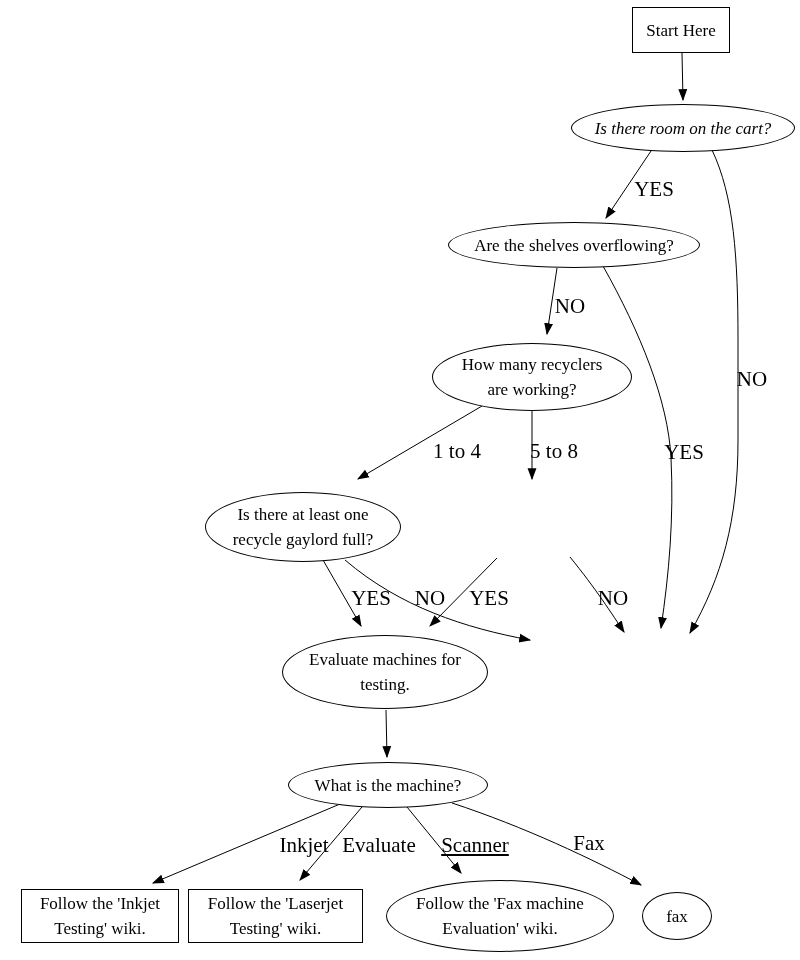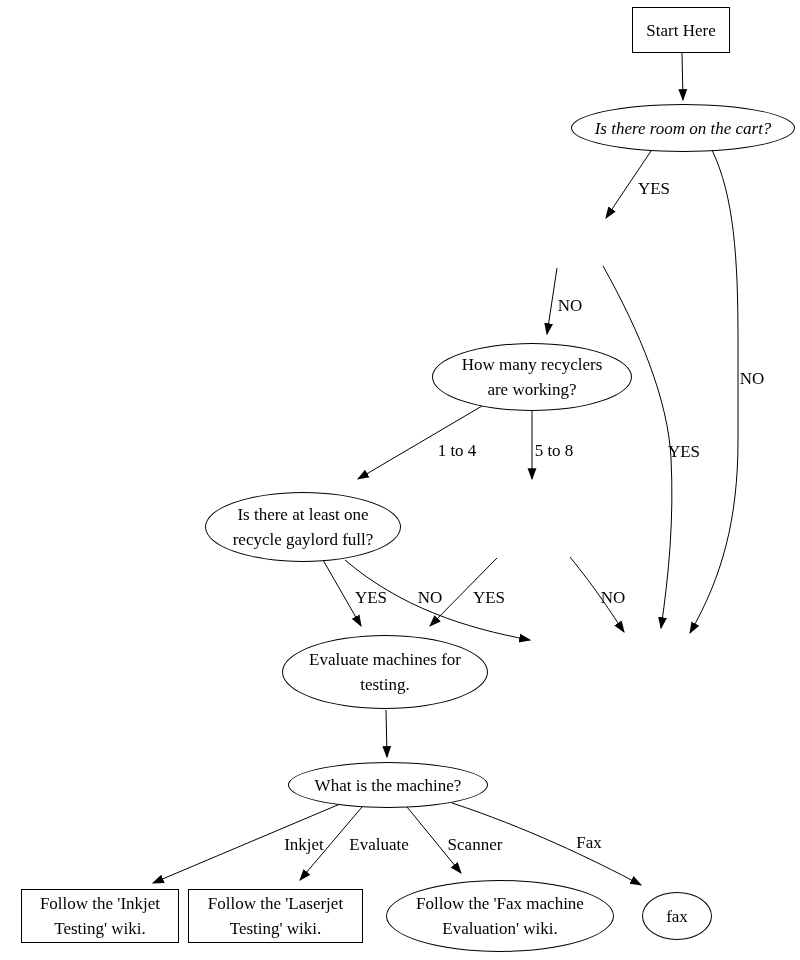--- a/index.html
+++ b/index.html
@@ -33,21 +33,21 @@
     background: #ffffff;
     white-space: pre-line;
     font-size: 17px;
     line-height: 25px;
     box-sizing: border-box;
   }
   .ellipse { border-radius: 50%; }
   .edge-label {
     position: absolute;
     transform: translate(-50%, -50%);
-    font-size: 17px;
+    font-size: 21px;
     line-height: 20px;
     white-space: nowrap;
   }
   
   .n-start    { left: 632px; top: 7px;   width: 98px;  height: 46px; }
   .n-cart     { left: 571px; top: 104px; width: 224px; height: 48px; font-style: italic; }
   .n-shelves  { left: 448px; top: 222px; width: 252px; height: 46px; }
   .n-recyclers{ left: 432px; top: 343px; width: 200px; height: 68px; text-align: center; }
   .n-g1       { left: 205px; top: 492px; width: 196px; height: 70px; }
   .n-g2       { left: 427px; top: 491px; width: 210px; height: 70px; }
@@ -64,21 +64,21 @@
   .el-shelves-no   { left: 570px; top: 306px; }
   .el-shelves-yes  { left: 684px; top: 452px; }
   .el-1to4         { left: 457px; top: 451px; }
   .el-5to8         { left: 554px; top: 451px; }
   .el-g1-yes       { left: 371px; top: 598px; }
   .el-g1-no        { left: 430px; top: 598px; }
   .el-g2-yes       { left: 489px; top: 598px; }
   .el-g2-no        { left: 613px; top: 598px; }
   .el-inkjet       { left: 304px; top: 845px; }
   .el-laserjet     { left: 379px; top: 845px; }
-  .el-scanner      { left: 475px; top: 845px; }
+  .el-scanner      { left: 475px; top: 845px; text-decoration: underline; }
   .el-fax          { left: 589px; top: 843px; }
 </style>
 </head>
 <body>
 
 <div id="canvas">
 
   <svg id="edges" width="800" height="960" viewBox="0 0 800 960" fill="none" stroke="#000000" stroke-width="1">
     <defs>
       <marker id="arrow" viewBox="0 0 10 10" refX="9" refY="5" markerWidth="12" markerHeight="12" orient="auto">
@@ -98,20 +98,21 @@
     <path d="M570,557 C596,589 612,614 624,632" marker-end="url(#arrow)"></path>
     <path d="M386,710 L387,757" marker-end="url(#arrow)"></path>
     <path d="M340,804 L153,883" marker-end="url(#arrow)"></path>
     <path d="M362,807 L300,880" marker-end="url(#arrow)"></path>
     <path d="M407,807 L461,873" marker-end="url(#arrow)"></path>
     <path d="M452,803 C525,827 592,859 641,885" marker-end="url(#arrow)"></path>
   </svg>
 
   <div class="node n-start">Start Here</div>
   <div class="node ellipse n-cart">Is there room on the cart?</div>
+  <div class="node ellipse n-shelves">Are the shelves overflowing?</div>
   <div class="node ellipse n-recyclers">How many recyclers
 are working?</div>
   <div class="node ellipse n-g1">Is there at least one
 recycle gaylord full?</div>
   <div class="node ellipse n-evaluate">Evaluate machines for
 testing.</div>
   <div class="node ellipse n-machine">What is the machine?</div>
   <div class="node n-inkjet">Follow the 'Inkjet
 Testing' wiki.</div>
   <div class="node n-laserjet">Follow the 'Laserjet

